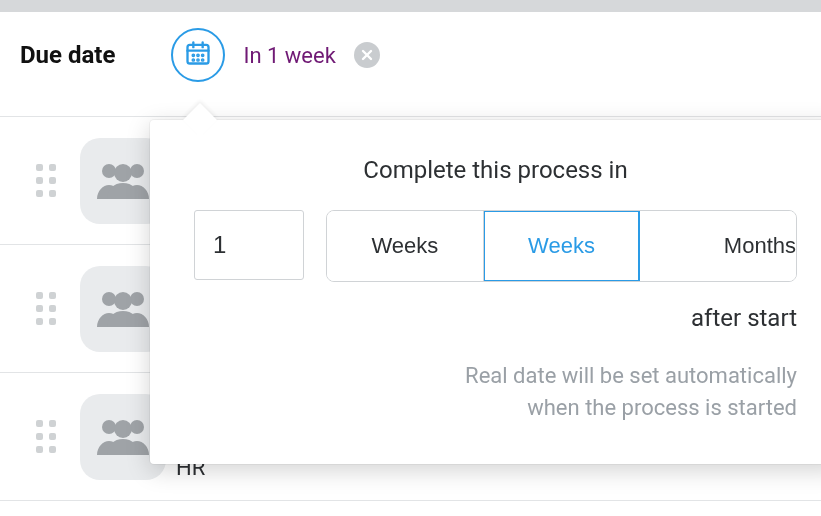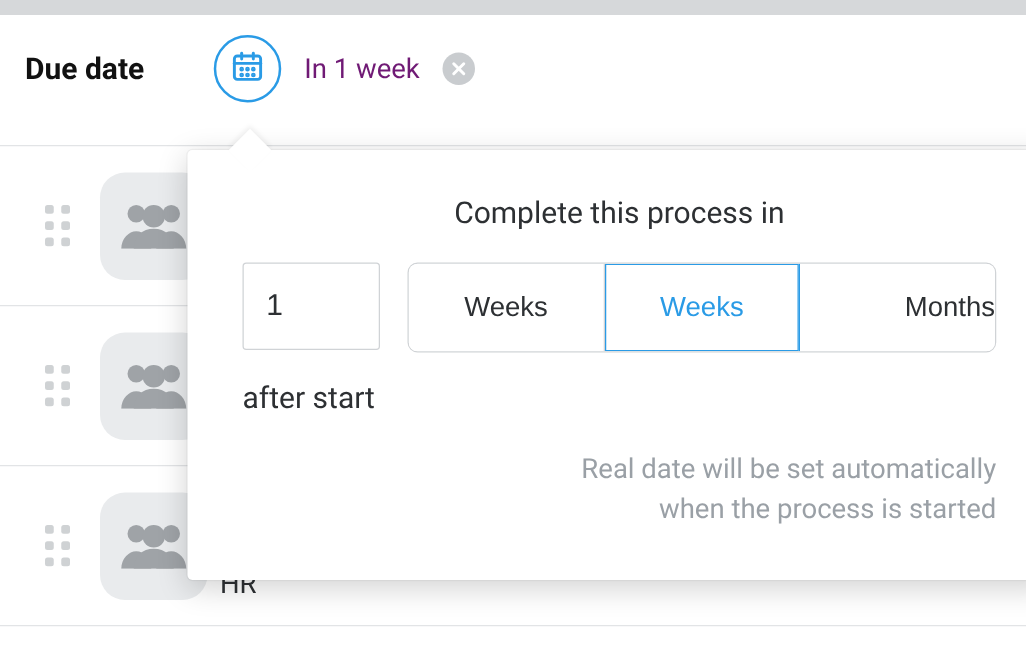--- a/index.html
+++ b/index.html
@@ -165,21 +165,21 @@
   }
   .seg button:last-child { border-right: none; text-align: right; }
   .seg button.active {
     color: #2a9be6;
     box-shadow: inset 0 0 0 1px #2a9be6;
     border-right-color: #2a9be6;
     position: relative;
     z-index: 1;
   }
   .after-start {
-    text-align: left;
+    text-align: right;
     font-size: 24px;
     color: #2d3033;
     margin-bottom: 28px;
   }
   .note {
     text-align: right;
     font-size: 22px;
     color: #9aa0a6;
     line-height: 1.45;
   }

